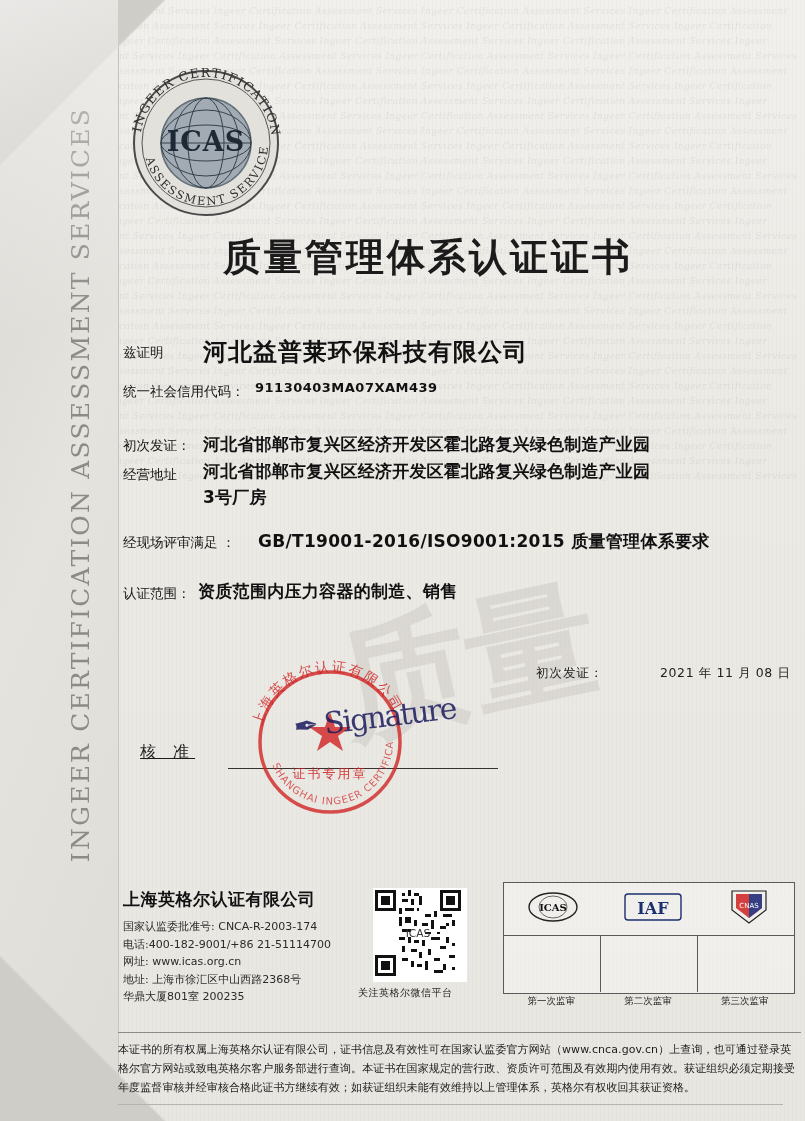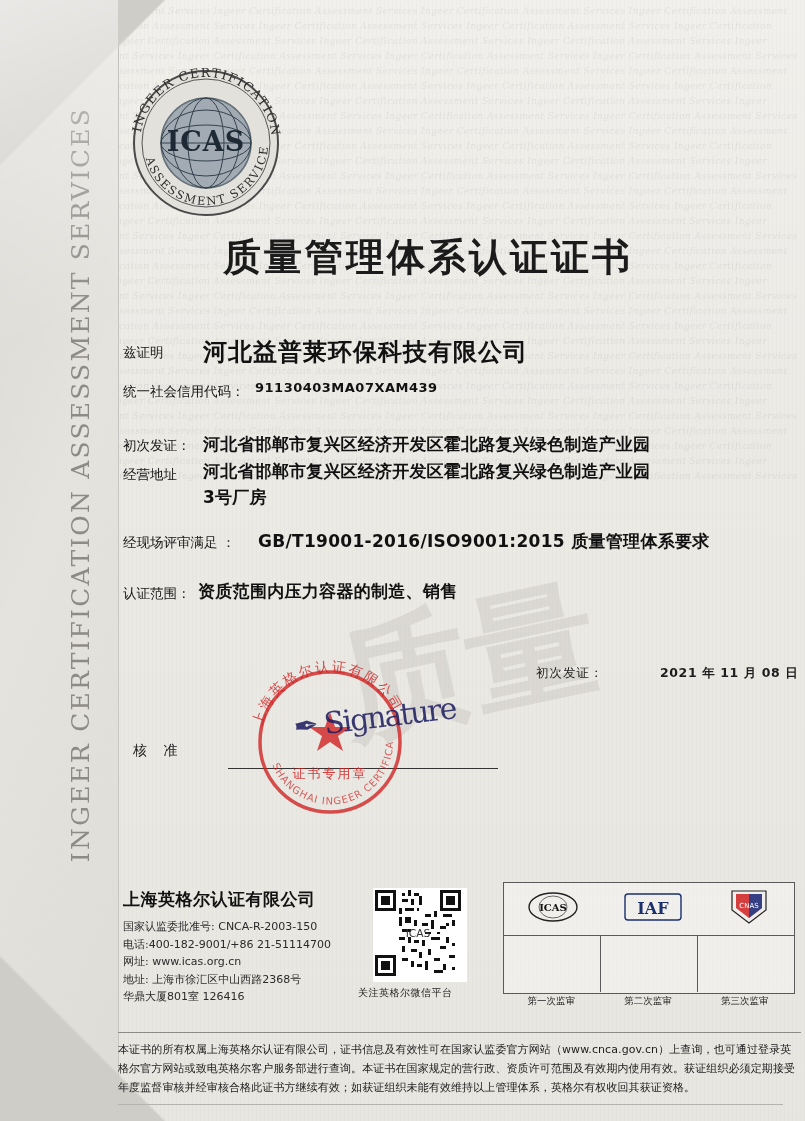--- a/index.html
+++ b/index.html
@@ -101,23 +101,23 @@
     position:absolute;left:220px;top:575px;
     font-size:130px;font-weight:bold;color:rgba(190,185,180,.35);
     font-family:"DejaVu Sans","Liberation Sans",sans-serif;
     transform:rotate(-12deg);pointer-events:none;
   }
 
   
   .dates{position:absolute;left:418px;top:665px;font-size:12.5px;color:#1d1d1d;}
   .dates .drow{display:flex;margin-bottom:17px;gap:28px;}
   .dates .dlbl{width:96px;letter-spacing:1px;}
-  .dates .dval{letter-spacing:.6px;font-weight:bold;}
-
-  .approve{position:absolute;left:15px;top:742px;font-size:14px;letter-spacing:6px;color:#1d1d1d;}
+  .dates .dval{letter-spacing:.6px;}
+
+  .approve{position:absolute;left:22px;top:742px;font-size:16px;letter-spacing:6px;color:#1d1d1d;text-decoration:underline;}
   .approve-line{position:absolute;left:110px;top:768px;width:270px;border-bottom:1px solid #333;}
 
   
   .seal{position:absolute;left:120px;top:650px;width:185px;height:185px;}
   .sig{
     position:absolute;left:175px;top:700px;
     font-family:"DejaVu Serif","Liberation Serif",serif;
     font-size:30px;color:#1a1a5e;transform:rotate(-7deg);
     letter-spacing:-2px;opacity:.85;white-space:nowrap;
   }
@@ -235,25 +235,25 @@
           <polygon points="92,62 97,77 113,77 100,86 105,101 92,92 79,101 84,86 71,77 87,77"></polygon>
         </g>
         <text x="92" y="128" text-anchor="middle" font-family="DejaVu Sans, sans-serif" font-size="13" fill="#cf2020" opacity="0.85" letter-spacing="2">证书专用章</text>
       </svg>
     </div>
     <div class="sig">✒︎ Signature</div>
 
     <div class="footer">
       <div class="org-name">上海英格尔认证有限公司</div>
       <div class="org-lines">
-        <div>国家认监委批准号: CNCA-R-2003-150</div>
+        <div>国家认监委批准号: CNCA-R-2003-174</div>
         <div>电话:400-182-9001/+86 21-51114700</div>
         <div>网址: www.icas.org.cn</div>
         <div>地址: 上海市徐汇区中山西路2368号</div>
-        <div>华鼎大厦801室   126416</div>
+        <div>华鼎大厦801室   200235</div>
       </div>
 
       <div class="qr">
         <svg width="86" height="86" viewBox="0 0 29 29" shape-rendering="crispEdges">
           <rect width="29" height="29" fill="#fff"></rect>
           <g fill="#111">
             <rect x="0" y="0" width="7" height="7"></rect>
               <rect x="1" y="1" width="5" height="5" fill="#fff"></rect>
               <rect x="2" y="2" width="3" height="3"></rect>
             <rect x="22" y="0" width="7" height="7"></rect>

